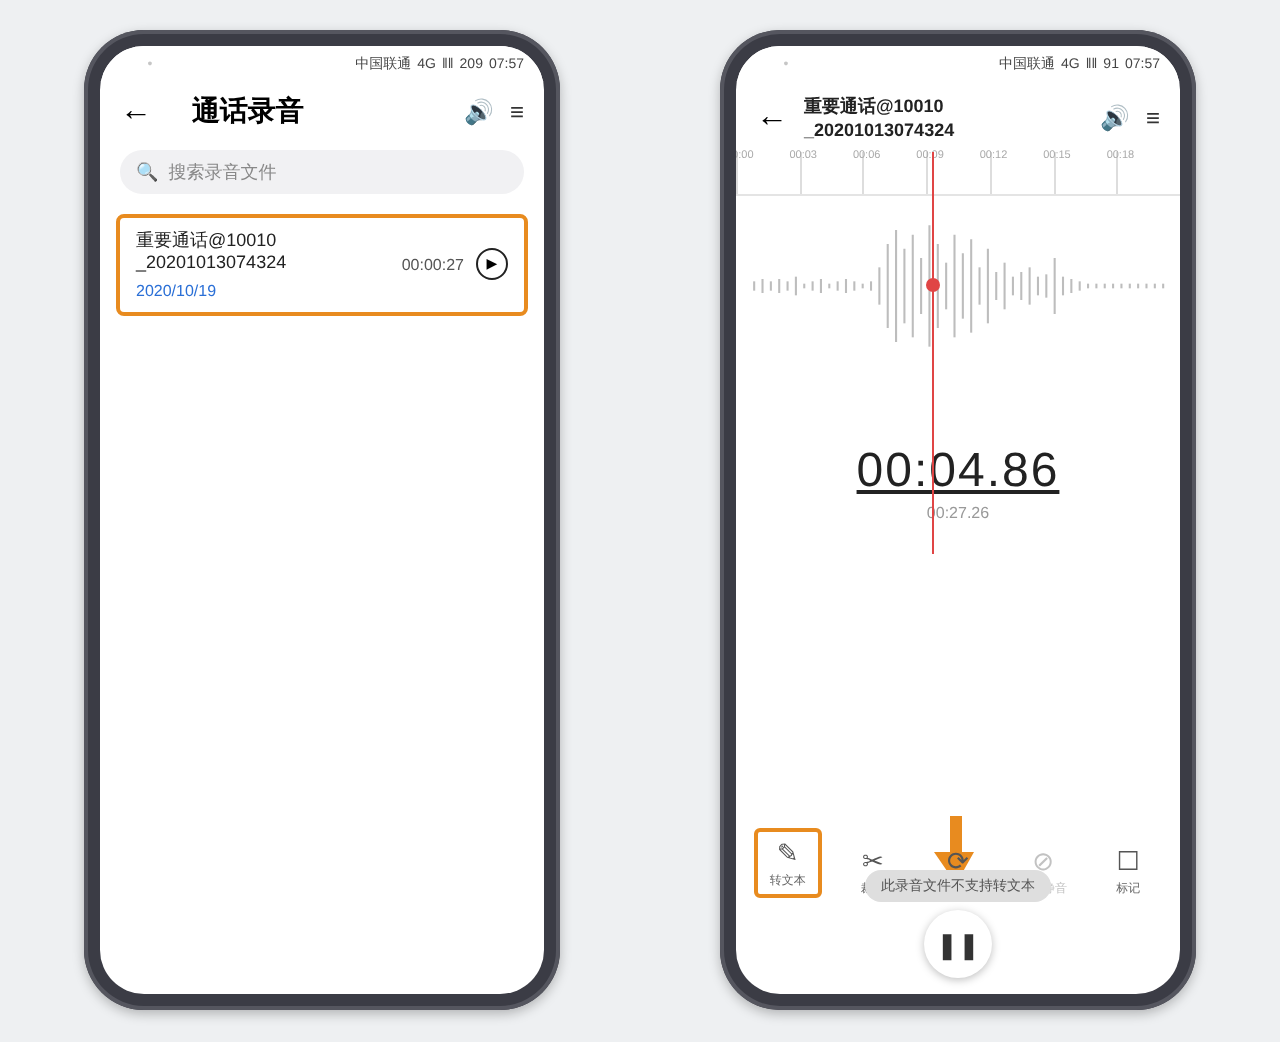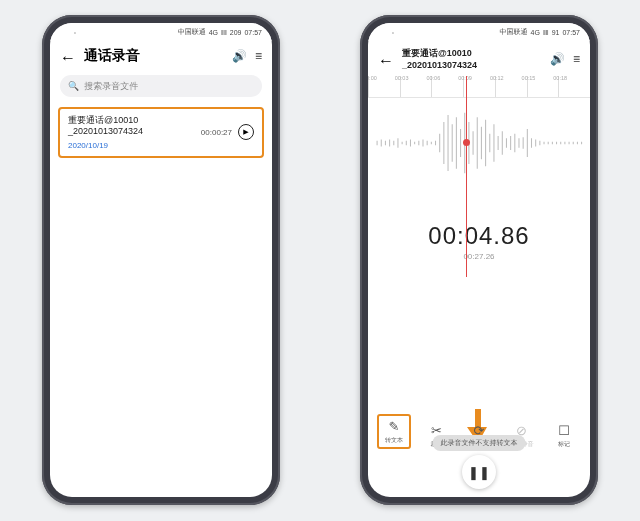--- a/index.html
+++ b/index.html
@@ -36,21 +36,21 @@
     gap: 3px;
     background:#fff;
   }
   .statusbar .left-status { margin-right:auto; opacity:.3; width:30px; display:flex; justify-content:center;}
   .header {
     display: flex; align-items: center;
     padding: 6px 10px 4px;
     gap: 8px;
   }
   .back { font-size: 16px; line-height:1; }
-  .title { font-size: 14px; font-weight: 600; flex:1; }
+  .title { font-size: 14px; font-weight: 600; flex:1;margin-left:12px; }
   .title2 { display:flex; flex-direction:column; flex:1; }
   .title2 .l1 { font-size:9px; font-weight:600; color:#222;}
   .title2 .l2 { font-size:9px; font-weight:600; color:#222;}
   .hicon { font-size: 12px; color:#333; }
   .search {
     margin: 6px 10px;
     background:#f1f1f3;
     border-radius: 12px;
     height: 22px;
     display:flex; align-items:center;
@@ -86,21 +86,21 @@
   .ruler .ticks span small { position:absolute; top:-1px; left:-6px; font-size:5.5px; color:#aaa;}
   .ruler .redline { position:absolute; left:44%; top:0; bottom:-180px; width:1px; background:#e04545; }
   .wave {
     height: 90px;
     position:relative;
     display:flex; align-items:center; justify-content:center;
   }
   .wave svg { width: 94%; height: 70px; }
   .reddot { position:absolute; left:44%; top:116px; width:7px;height:7px;border-radius:50%;background:#e04545; transform:translateX(-3px);}
   .timer { text-align:center; margin-top:34px; }
-  .timer .big { font-size: 24px; font-weight:300; letter-spacing:1px; color:#222;}
+  .timer .big { font-size: 24px; font-weight:300; letter-spacing:1px; color:#222;text-decoration:underline;}
   .timer .small { font-size: 8px; color:#999; margin-top:2px;}
   .bottom {
     position:absolute; left:0; right:0; bottom:8px;
     display:flex; flex-direction:column; align-items:center;
   }
   .toolbar { display:flex; width:92%; justify-content:space-between; align-items:flex-end; margin-bottom:6px; position:relative;}
   .tool { display:flex; flex-direction:column; align-items:center; width:34px; gap:2px;}
   .tool .ic { font-size:13px; color:#555; height:16px; display:flex;align-items:center;justify-content:center;}
   .tool .lb { font-size:6px; color:#666; }
   .tool.boxed { border:2px solid #e88b1f; border-radius:3px; padding:2px 2px; width:34px;}

